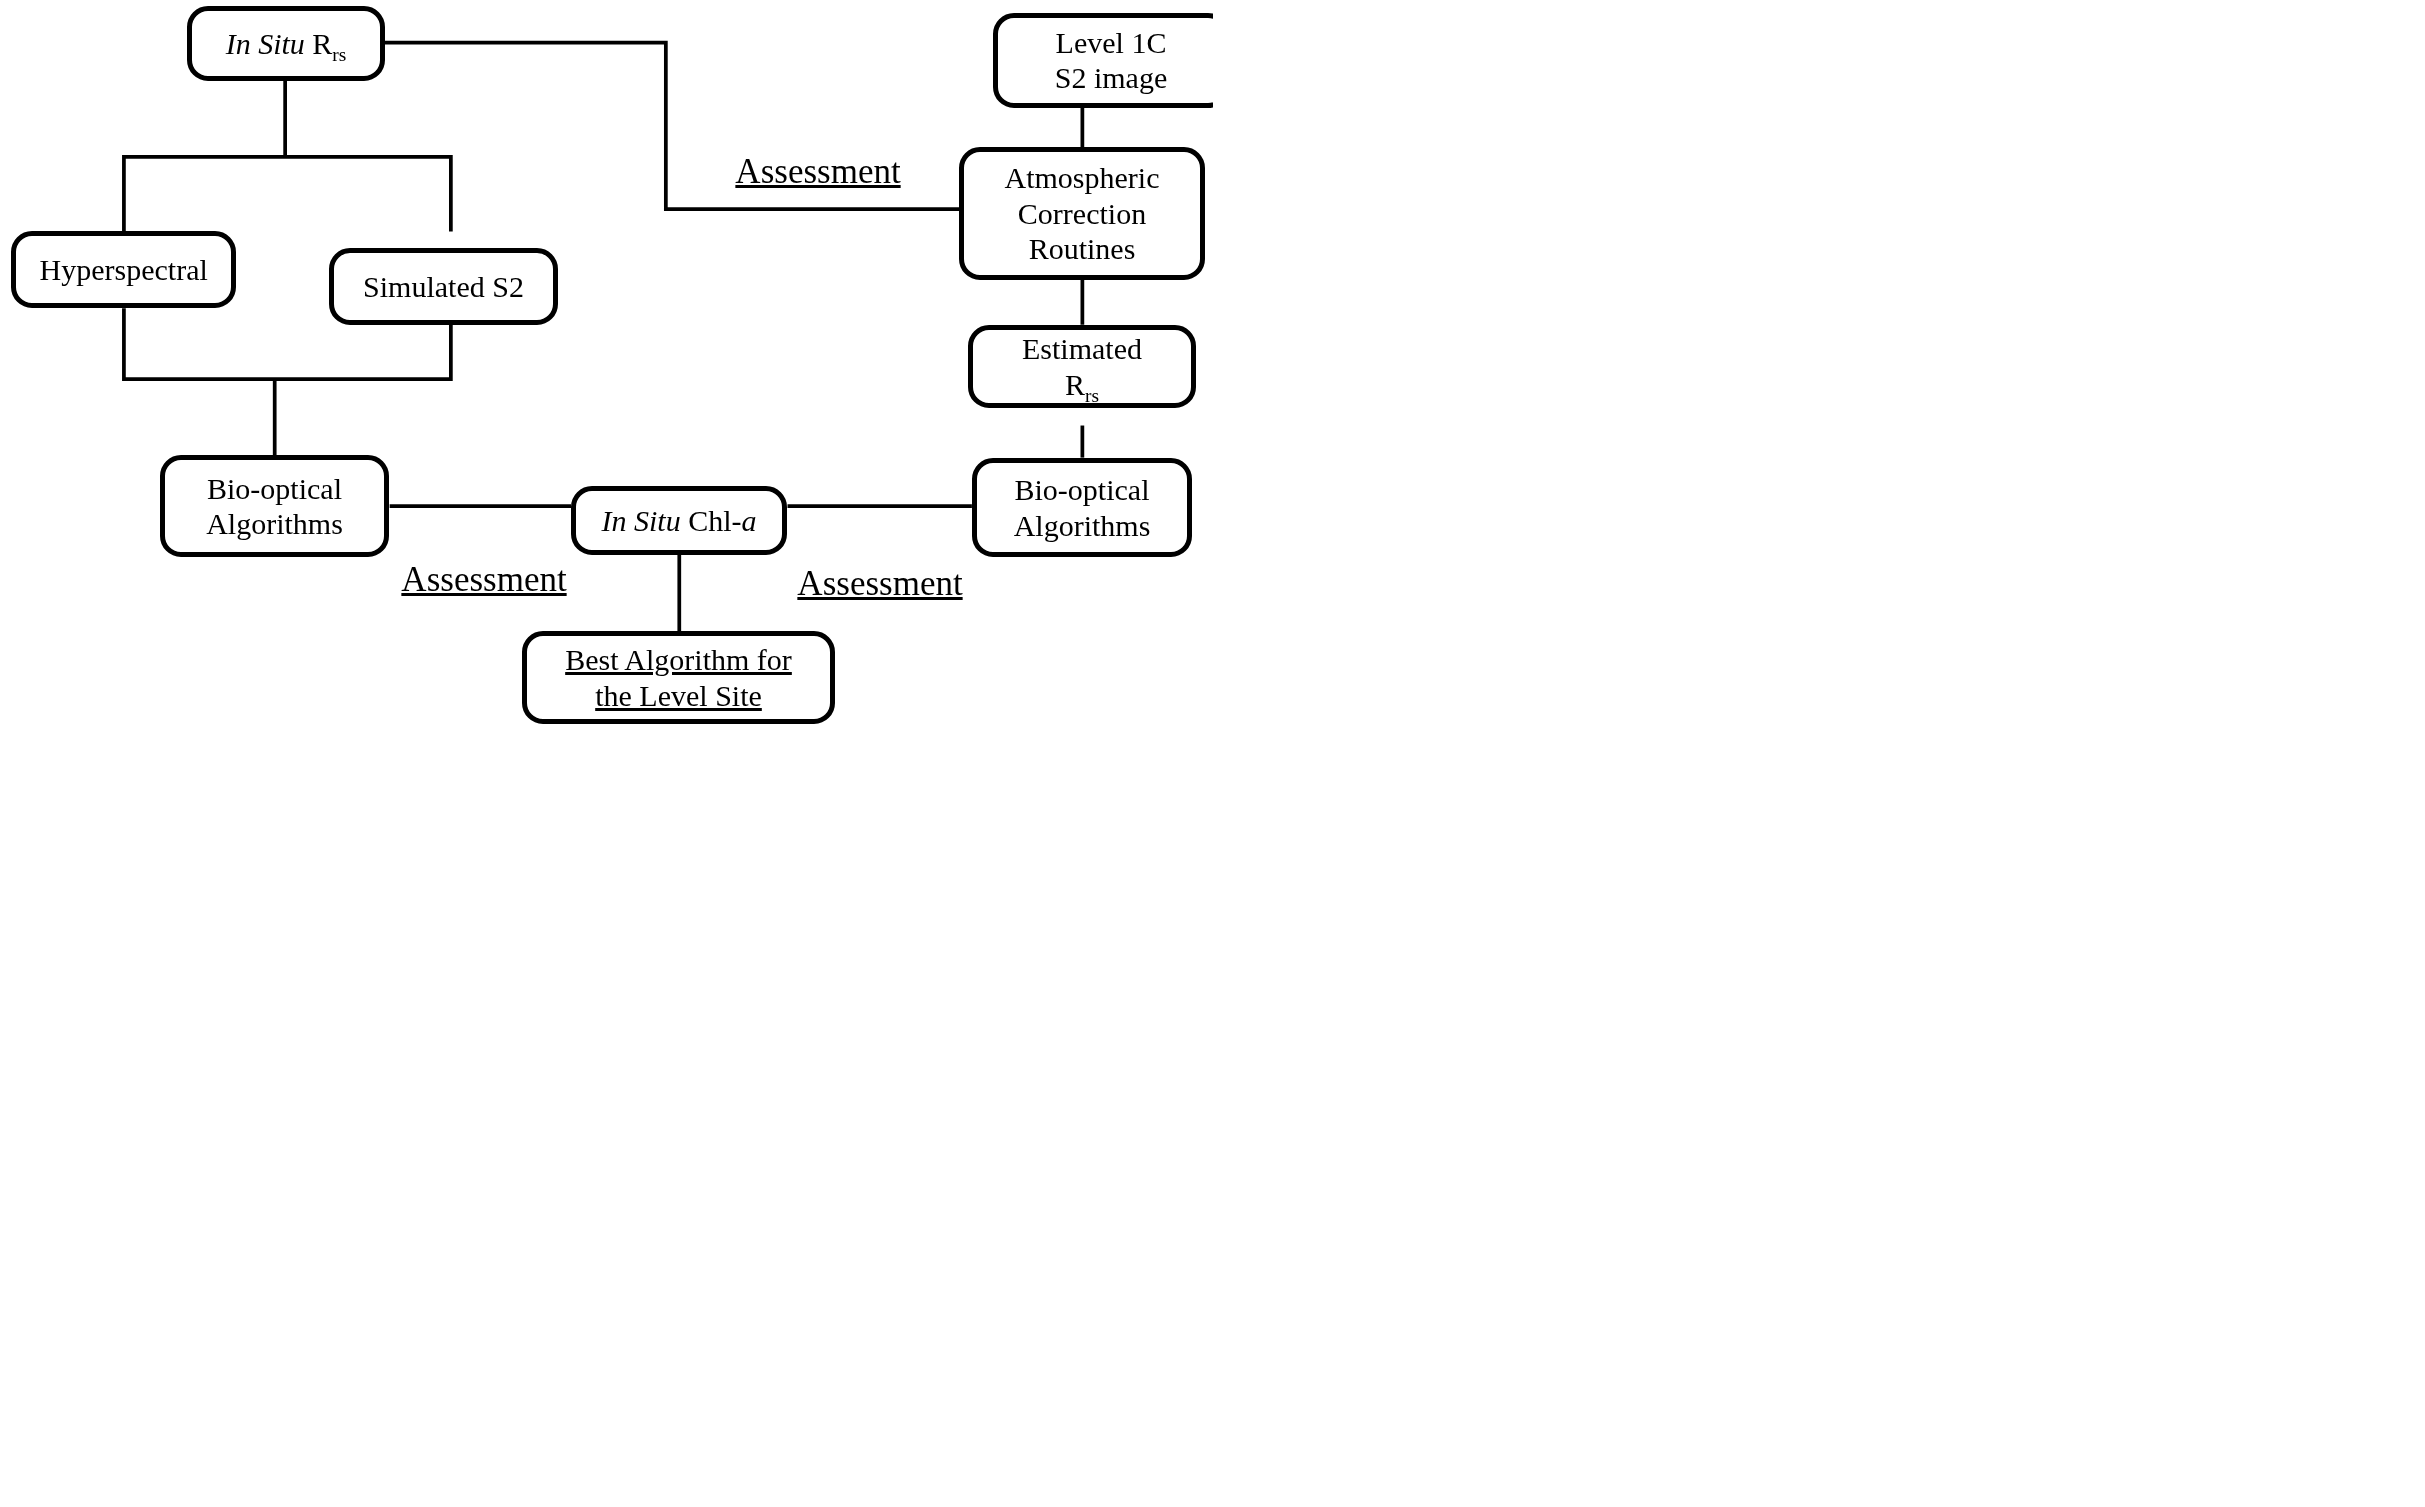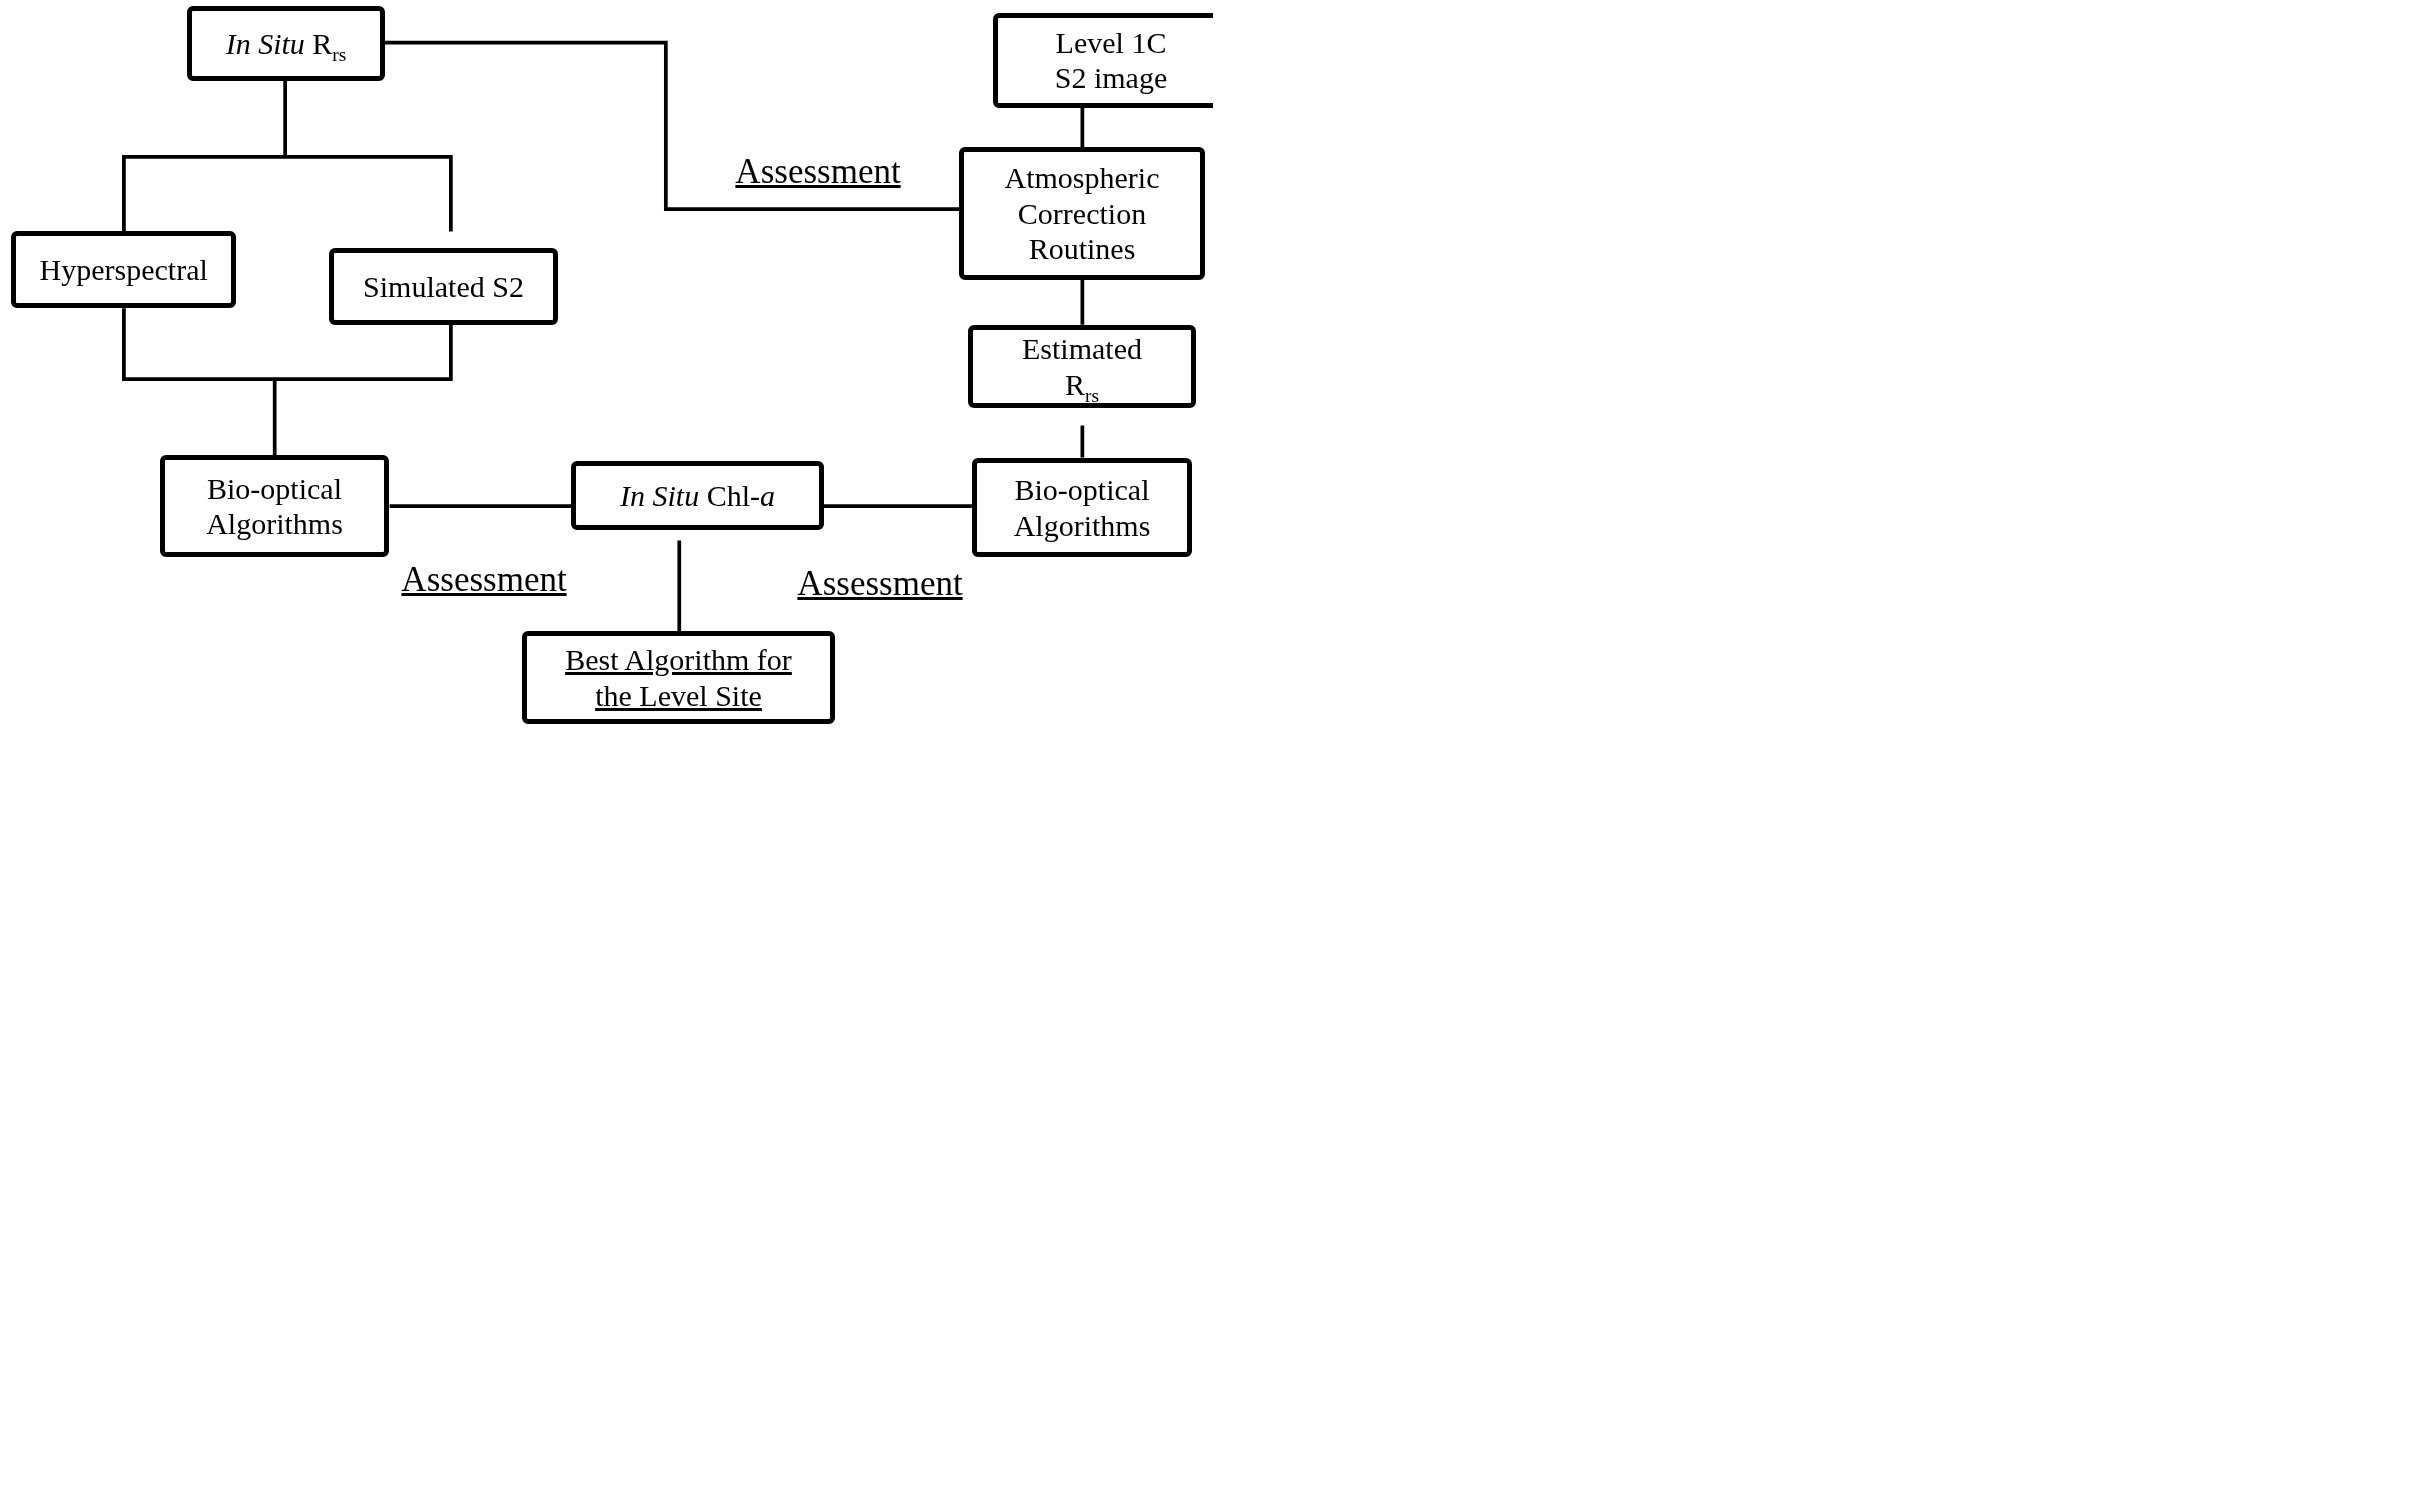--- a/index.html
+++ b/index.html
@@ -25,21 +25,21 @@
   .wires path {
     fill: none;
     stroke: #000000;
     stroke-width: 5;
   }
   .box {
     position: absolute;
     box-sizing: border-box;
     background: #ffffff;
     border: 5.2px solid #000000;
-    border-radius: 6px;
+    border-radius: 21px;
     display: flex;
     flex-direction: column;
     align-items: center;
     justify-content: center;
     text-align: center;
     color: #000000;
     font-size: 30px;
     line-height: 1.18;
   }
   .box .line { white-space: pre; display: block; }
@@ -111,21 +111,21 @@
   <div class="box" style="left:968px; top:325px; width:228px; height:83px;">
     <span class="line">Estimated</span>
     <span class="line"><span>R</span><sub>rs</sub></span>
   </div>
 
   <div class="box" style="left:160px; top:455px; width:229px; height:102px;">
     <span class="line">Bio-optical</span>
     <span class="line">Algorithms</span>
   </div>
 
-  <div class="box" style="left:571px; top:461px; width:253px; height:69px;">
+  <div class="box" style="left:571px; top:486px; width:216px; height:69px;">
     <span class="line"><i>In Situ</i><span> Chl-</span><i>a</i></span>
   </div>
 
   <div class="box" style="left:972px; top:458px; width:220px; height:99px;">
     <span class="line">Bio-optical</span>
     <span class="line">Algorithms</span>
   </div>
 
   <div class="box" style="left:522px; top:631px; width:313px; height:93px;text-decoration:underline;">
     <span class="line">Best Algorithm for</span>

